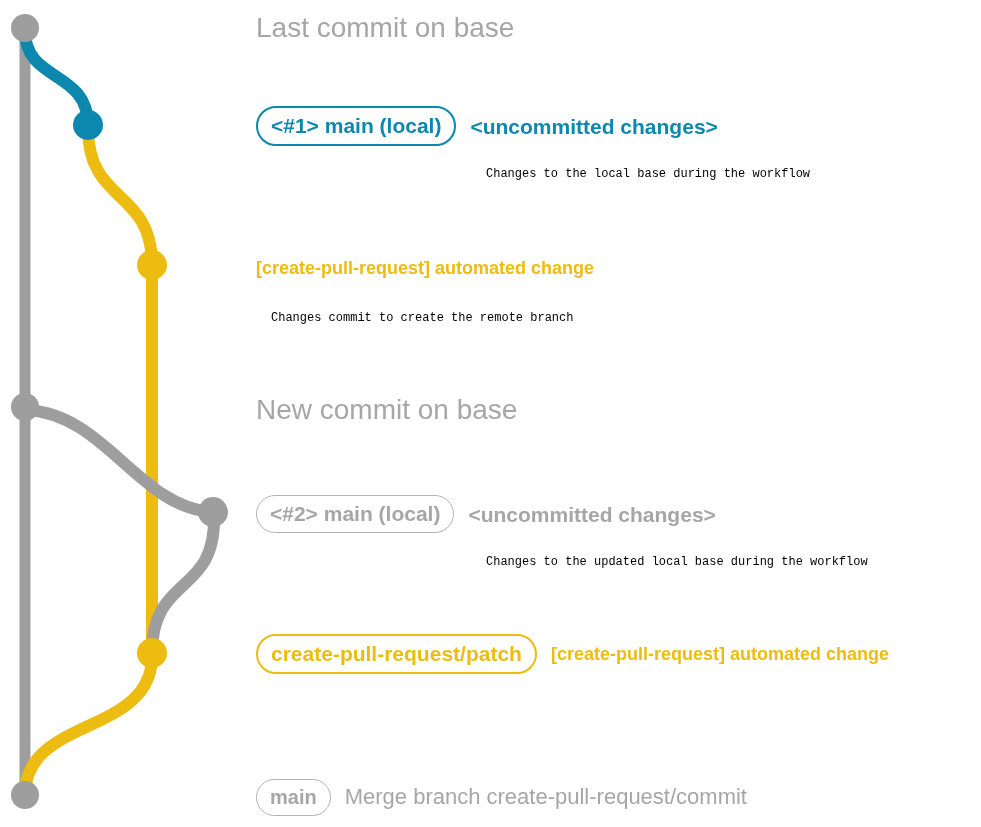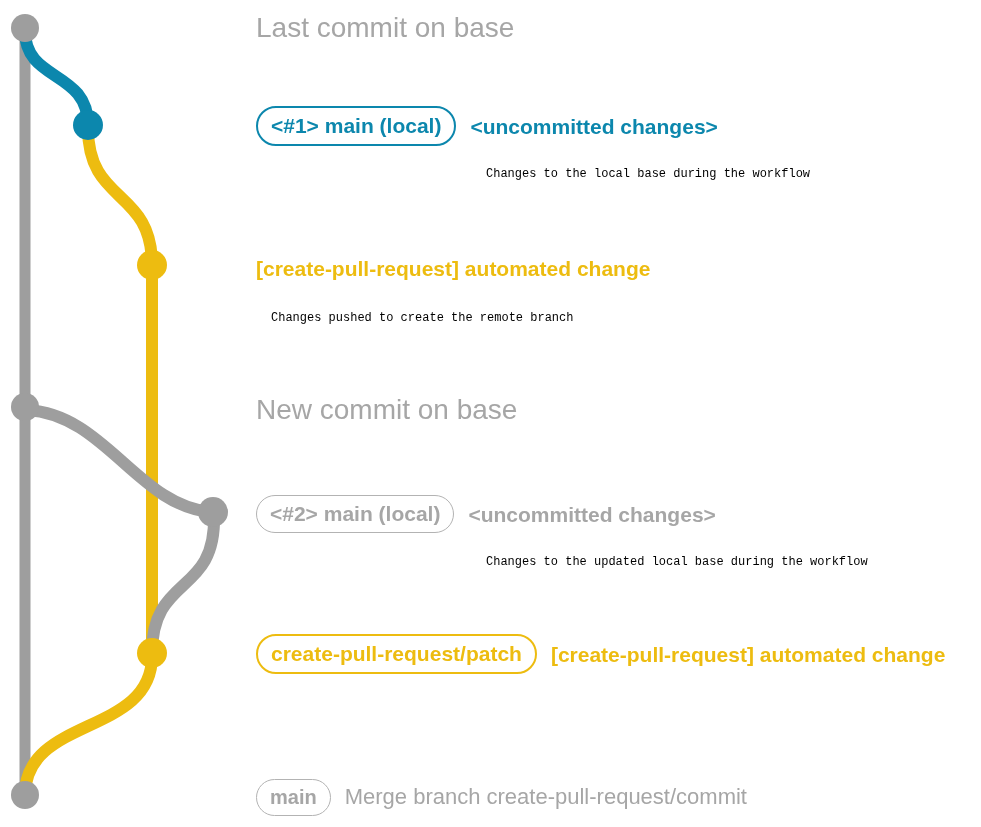--- a/index.html
+++ b/index.html
@@ -64,21 +64,21 @@
     text-align: center;
   }
   .subject {
     font-family: "Liberation Sans", sans-serif;
     font-weight: bold;
     line-height: 1;
     white-space: nowrap;
   }
   .subject-blue  { color: #0c87ad; font-size: 21px; }
   .subject-gray  { color: #a6a6a6; font-size: 21px; }
-  .subject-yellow{ color: #edbc10; font-size: 21px; }
+  .subject-yellow{ color: #edbc10; font-size: 18px; }
   .heading {
     font-family: "Liberation Sans", sans-serif;
     font-weight: normal;
     font-size: 28px;
     color: #a6a6a6;
     line-height: 1;
     white-space: nowrap;
   }
   .desc {
     position: absolute;
@@ -127,21 +127,21 @@
   <div class="row" style="left:256px; top:108px; height:36px;text-align:center;">
     <span class="badge badge-blue">&lt;#1&gt; main (local)</span>
     <span class="gap"></span>
     <span class="subject subject-blue">&lt;uncommitted changes&gt;</span>
   </div>
   <div class="desc" style="left:486px; top:148px;">Changes to the local base during the workflow</div>
 
   <div class="row" style="left:256px; top:254px; height:28px;">
     <span class="subject subject-yellow">[create-pull-request] automated change</span>
   </div>
-  <div class="desc" style="left:271px; top:292px;">Changes pushed to create the remote branch</div>
+  <div class="desc" style="left:271px; top:292px;">Changes commit to create the remote branch</div>
 
   <div class="row" style="left:256px; top:396px; height:28px;">
     <span class="heading">New commit on base</span>
   </div>
 
   <div class="row" style="left:256px; top:496px; height:36px;align-items:center;">
     <span class="badge badge-gray">&lt;#2&gt; main (local)</span>
     <span class="gap"></span>
     <span class="subject subject-gray">&lt;uncommitted changes&gt;</span>
   </div>

